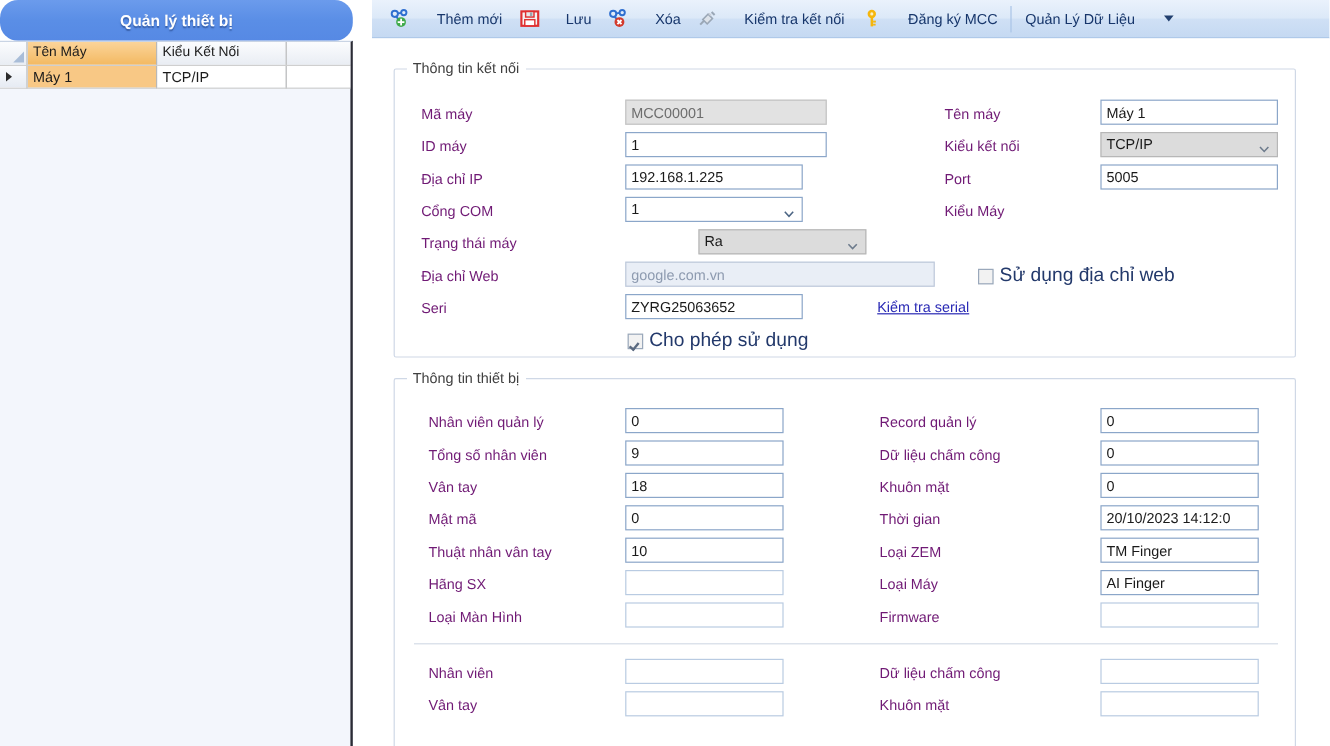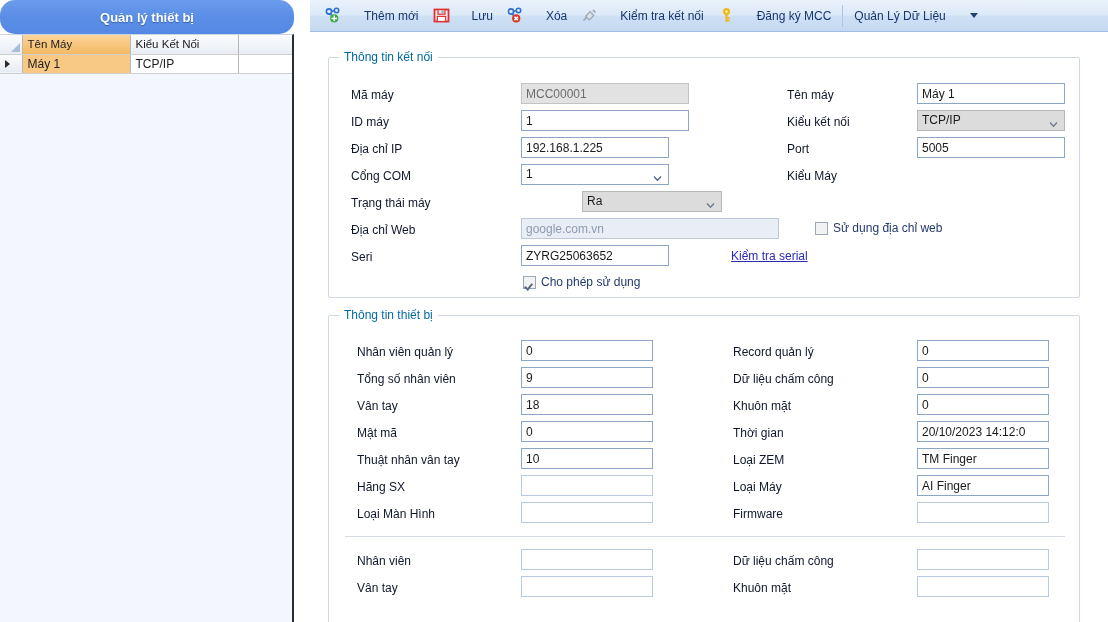--- a/index.html
+++ b/index.html
@@ -112,26 +112,26 @@
   #form-area {
     position: absolute; left: 0; top: 32px; width: 798px; height: 590px;
     background: #ffffff; overflow: hidden;
   }
   fieldset.grp {
     position: absolute; margin: 0; padding: 0;
     border: 1px solid #cfd8e6; border-radius: 2px;
     background: #ffffff;
   }
   fieldset.grp > legend {
-    margin-left: 10px; padding: 0 5px; font-size: 12px; color: #0369a1;
+    margin-left: 10px; padding: 0 5px; font-size: 12px; color: #404040;
   }
   #grp-conn { left: 18px; top: 18px; width: 752px; height: 248px; }
   #grp-dev  { left: 18px; top: 276px; width: 752px; height: 330px; }
   .lbl {
-    position: absolute; font-size: 12px; color: #0f172a;
+    position: absolute; font-size: 12px; color: #701a75;
     white-space: nowrap; line-height: 14px;
   }
   input.tb, .fakesel {
     position: absolute; height: 21px; font-size: 12px;
     font-family: "Liberation Sans", sans-serif;
     border: 1px solid #8ba6c9; background: #ffffff; color: #1a1a1a;
     padding: 0 4px; line-height: 19px; outline: none;
   }
   input.tb.ro { background: #e2e2e2; border: 1px solid #c3c3c3; color: #6d6d6d; }
   input.tb.ro2 { background: #e9eef6; border: 1px solid #bdc9da; color: #8e9bb0; }
@@ -139,21 +139,21 @@
   .fakesel {
     display: flex; align-items: center; justify-content: flex-start;
     padding-right: 20px; color: #1a1a1a;
   }
   .fakesel.greyed { background: #dcdcdc; border: 1px solid #b7b7b7; }
   .fakesel .arw {
     position: absolute; right: 6px; top: 50%; width: 9px; height: 9px;
     margin-top: -5px;
   }
   .chk {
-    position: absolute; display: flex; align-items: center; font-size: 12px; color: #23396b;
+    position: absolute; display: flex; align-items: center; font-size: 16px; color: #23396b;
   }
   .chk .box {
     width: 13px; height: 13px; border: 1px solid #9aa8bb; background: #f2f2f2;
     margin-right: 5px; position: relative; flex: 0 0 13px;
   }
   .chk .box.on::after {
     content: ""; position: absolute; left: 2px; top: 5px;
     width: 3px; height: 6px; border: solid #5b6a80;
     border-width: 0 2px 2px 0; transform: rotate(40deg);
   }

